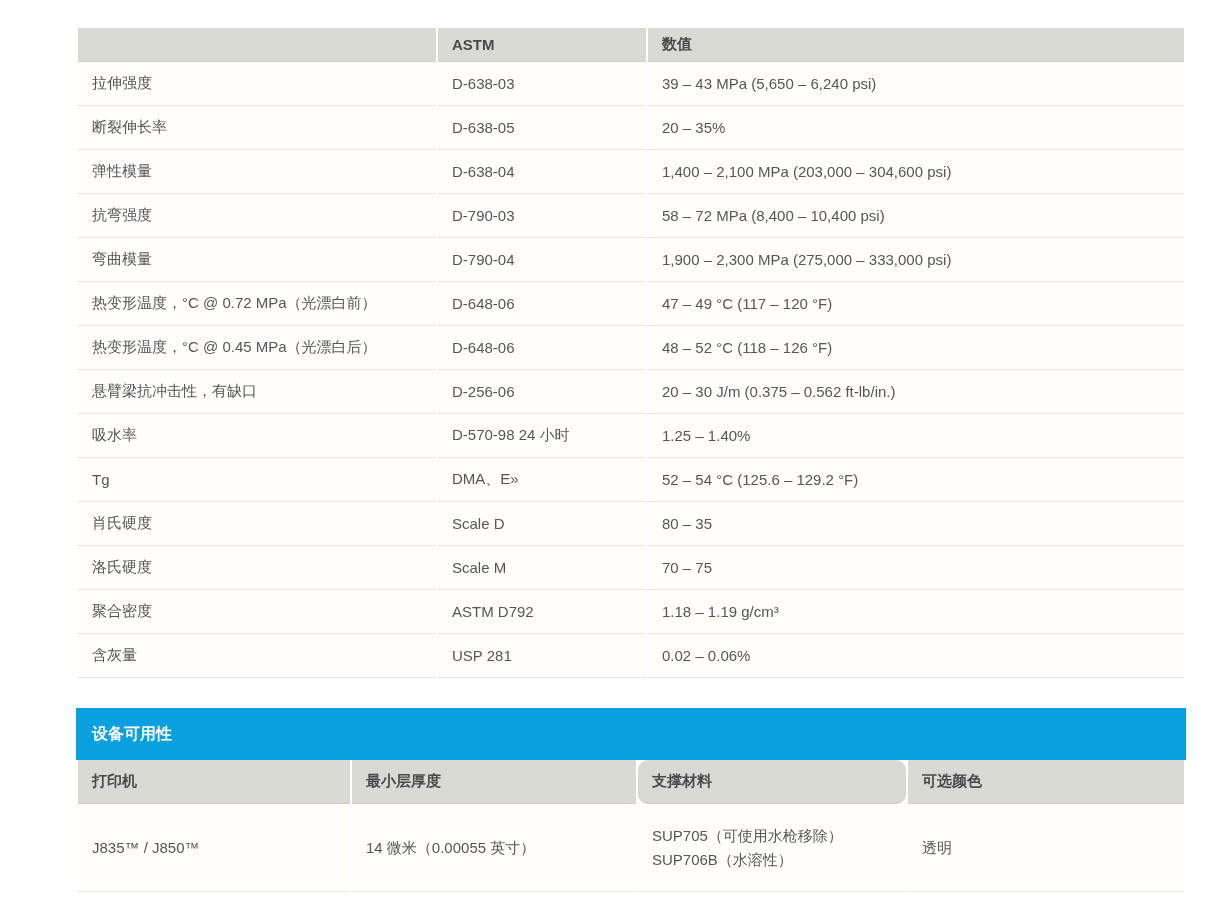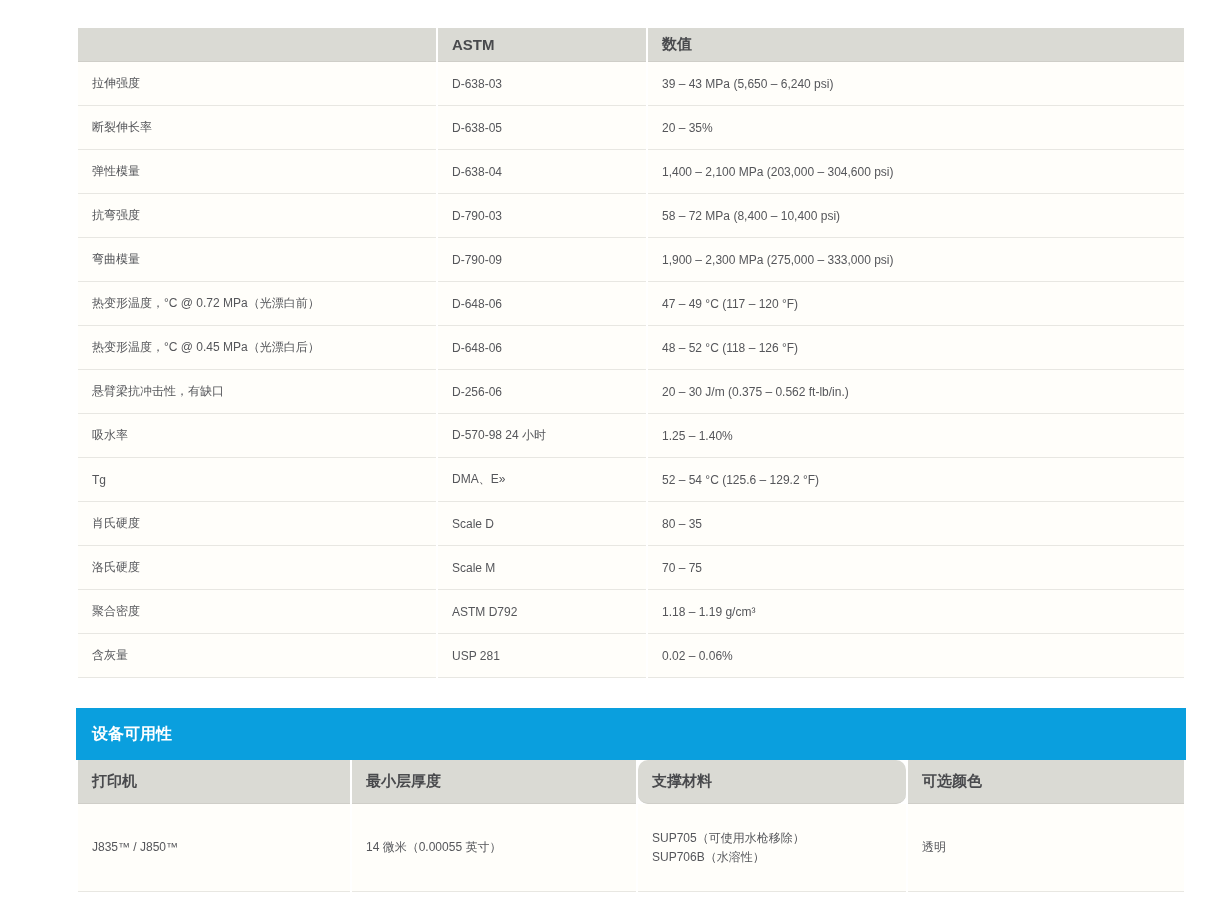--- a/index.html
+++ b/index.html
@@ -30,21 +30,21 @@
     font-size: 15px;
     font-weight: bold;
     color: #494a4d;
     border-bottom: 1px solid #cfcec8;
   }
   tbody td {
     background: #fffefa;
     height: 44px;
     vertical-align: middle;
     padding: 0 14px;
-    font-size: 12px;
+    font-size: 15px;
     color: #55565a;
     border-bottom: 1px solid #e8e7e2;
   }
   .props .col-prop  { width: 358px; }
   .props .col-astm  { width: 208px; }
 
   
   .section-gap { height: 30px; }
   .section-title-bar {
     height: 52px;
@@ -94,21 +94,21 @@
           <td>D-638-04</td>
           <td>1,400 – 2,100 MPa (203,000 – 304,600 psi)</td>
         </tr>
         <tr>
           <td>抗弯强度</td>
           <td>D-790-03</td>
           <td>58 – 72 MPa (8,400 – 10,400 psi)</td>
         </tr>
         <tr>
           <td>弯曲模量</td>
-          <td>D-790-09</td>
+          <td>D-790-04</td>
           <td>1,900 – 2,300 MPa (275,000 – 333,000 psi)</td>
         </tr>
         <tr>
           <td>热变形温度，°C @ 0.72 MPa（光漂白前）</td>
           <td>D-648-06</td>
           <td>47 – 49 °C (117 – 120 °F)</td>
         </tr>
         <tr>
           <td>热变形温度，°C @ 0.45 MPa（光漂白后）</td>
           <td>D-648-06</td>

